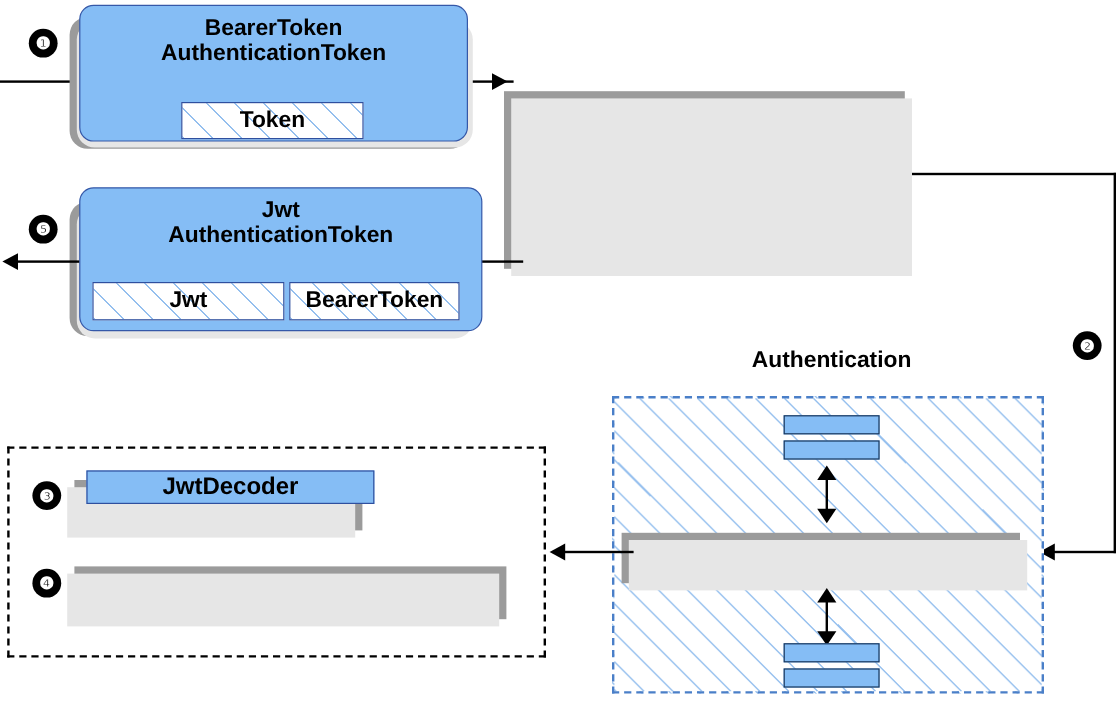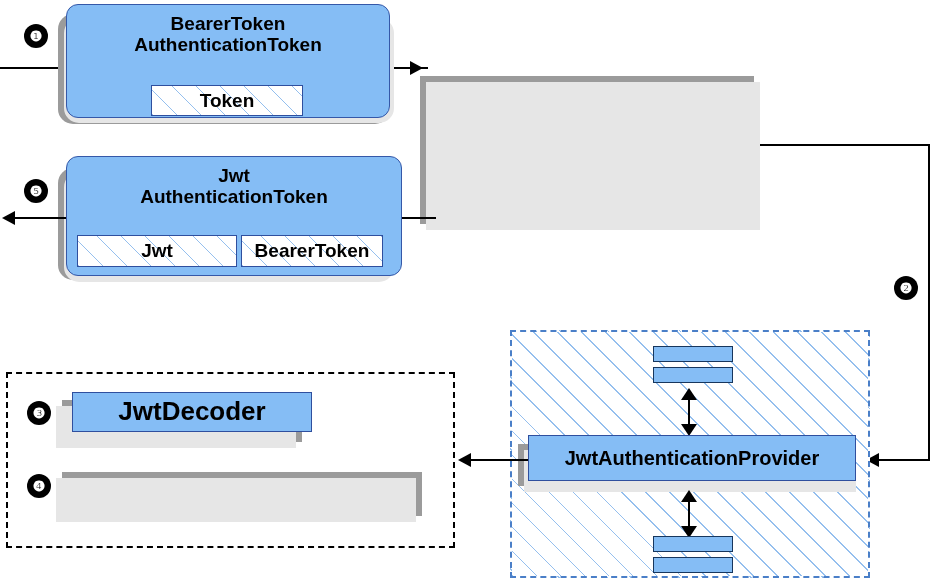--- a/index.html
+++ b/index.html
@@ -188,51 +188,52 @@
     </div>
   </div>
 
   <div class="abs line-h" style="left:14px; top:217px; width:52px;"></div>
   <div class="abs arrow arrow-left" style="left:2px; top:211px;"></div>
 
   <div class="abs step" style="left:25px; top:180px;">
     <span>❺</span>
   </div>
 
+  <div class="abs label" style="left:577px; top:268px; width:232px; font-size:19px;">
+    <div>Authentication</div>
+    <div>Providers</div>
+  </div>
 
   <div class="abs dashed-blue hatch" style="left:510px; top:330px; width:360px; height:248px;"></div>
 
   <div class="abs bar" style="left:653px; top:346px; width:80px; height:16px;"></div>
   <div class="abs bar" style="left:653px; top:367px; width:80px; height:16px;"></div>
 
   <div class="abs line-v" style="left:688px; top:395px; height:32px;"></div>
   <div class="abs arrow arrow-up" style="left:681px; top:388px;"></div>
   <div class="abs arrow arrow-down" style="left:681px; top:424px;"></div>
 
   <div class="abs shadow-dark" style="left:518px; top:444px; width:332px; height:42px;"></div>
   <div class="abs shadow-light" style="left:524px; top:450px; width:332px; height:42px;"></div>
-  <div class="abs node" style="left:528px; top:435px; width:328px; height:46px; font-size:20px;">
-    <span>JwtAuthenticationProvider</span>
-  </div>
 
   <div class="abs line-v" style="left:688px; top:497px; height:32px;"></div>
   <div class="abs arrow arrow-up" style="left:681px; top:490px;"></div>
   <div class="abs arrow arrow-down" style="left:681px; top:526px;"></div>
 
   <div class="abs bar" style="left:653px; top:536px; width:80px; height:16px;"></div>
   <div class="abs bar" style="left:653px; top:557px; width:80px; height:16px;"></div>
 
   <div class="abs line-h" style="left:470px; top:459px; width:58px;"></div>
   <div class="abs arrow arrow-left" style="left:458px; top:453px;"></div>
 
   <div class="abs dashed-black" style="left:6px; top:372px; width:449px; height:176px;"></div>
 
   <div class="abs shadow-dark" style="left:62px; top:400px; width:240px; height:42px;"></div>
   <div class="abs shadow-light" style="left:56px; top:406px; width:240px; height:42px;"></div>
-  <div class="abs node" style="left:72px; top:392px; width:240px; height:40px; font-size:26px;">
+  <div class="abs node" style="left:72px; top:392px; width:240px; height:28px; font-size:20px;">
     <span>JwtDecoder</span>
   </div>
 
   <div class="abs step" style="left:28px; top:402px;">
     <span>❸</span>
   </div>
 
   <div class="abs shadow-dark" style="left:62px; top:472px; width:360px; height:44px;"></div>
   <div class="abs shadow-light" style="left:56px; top:478px; width:360px; height:44px;"></div>
 

